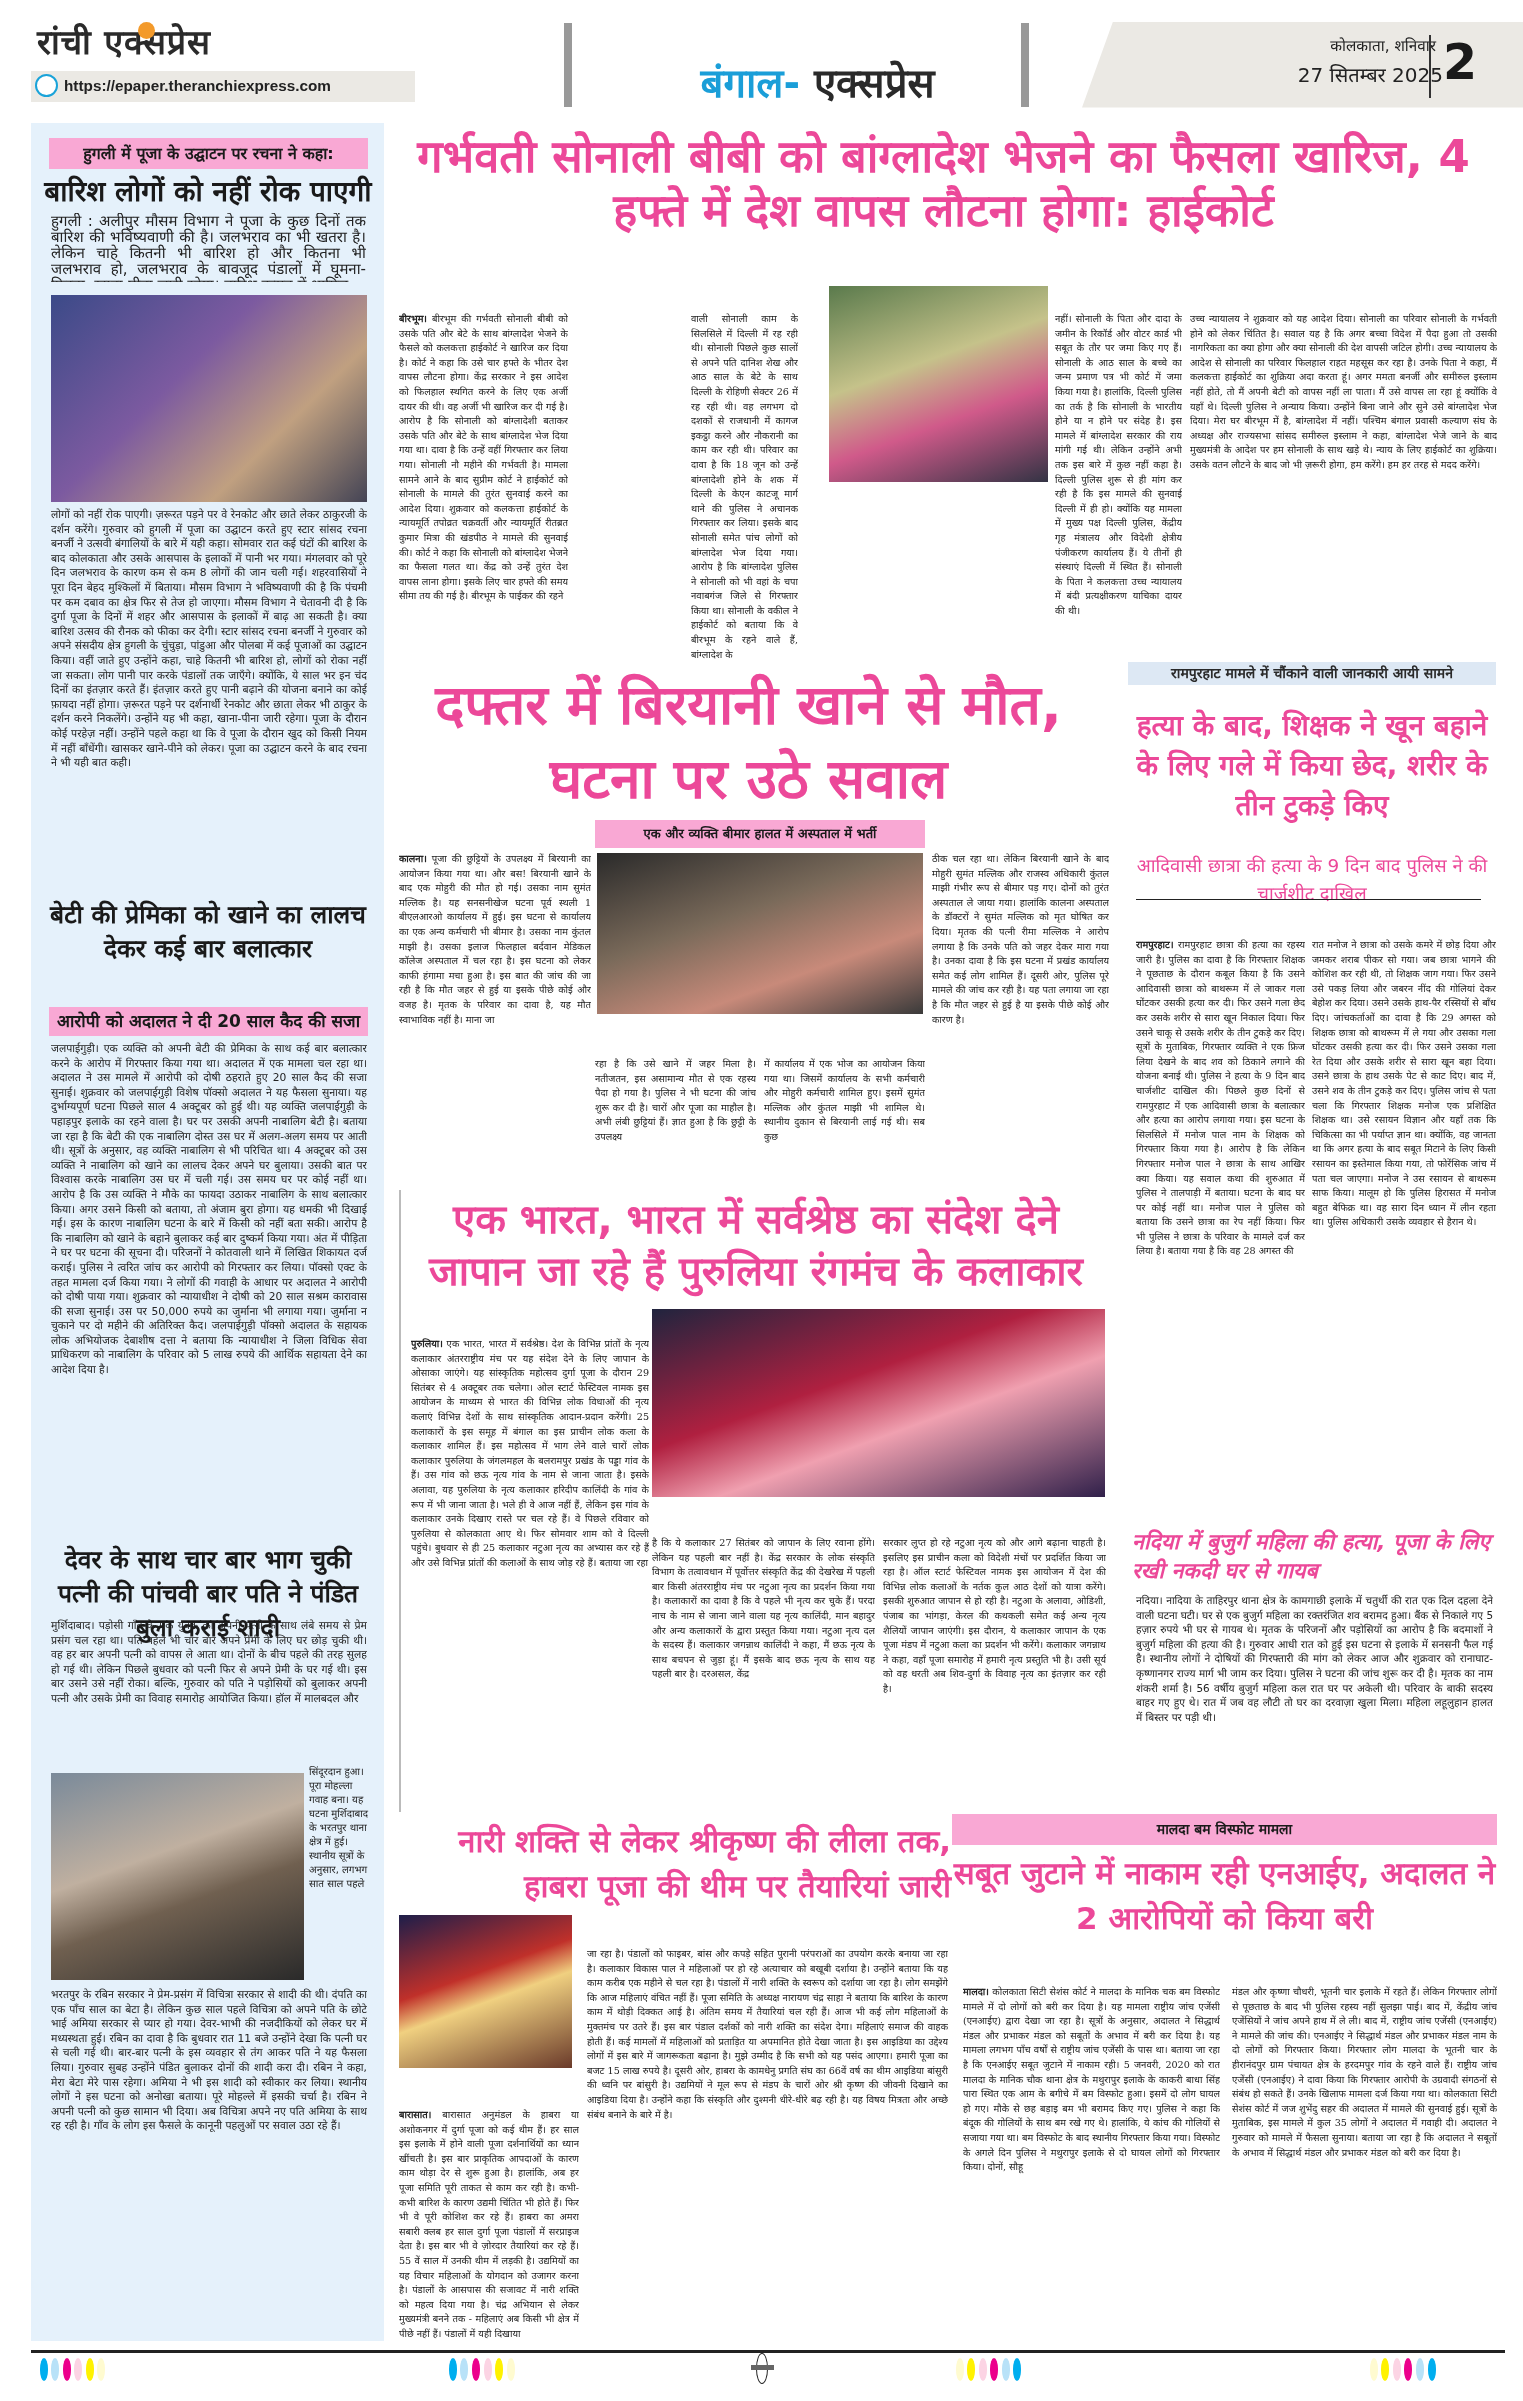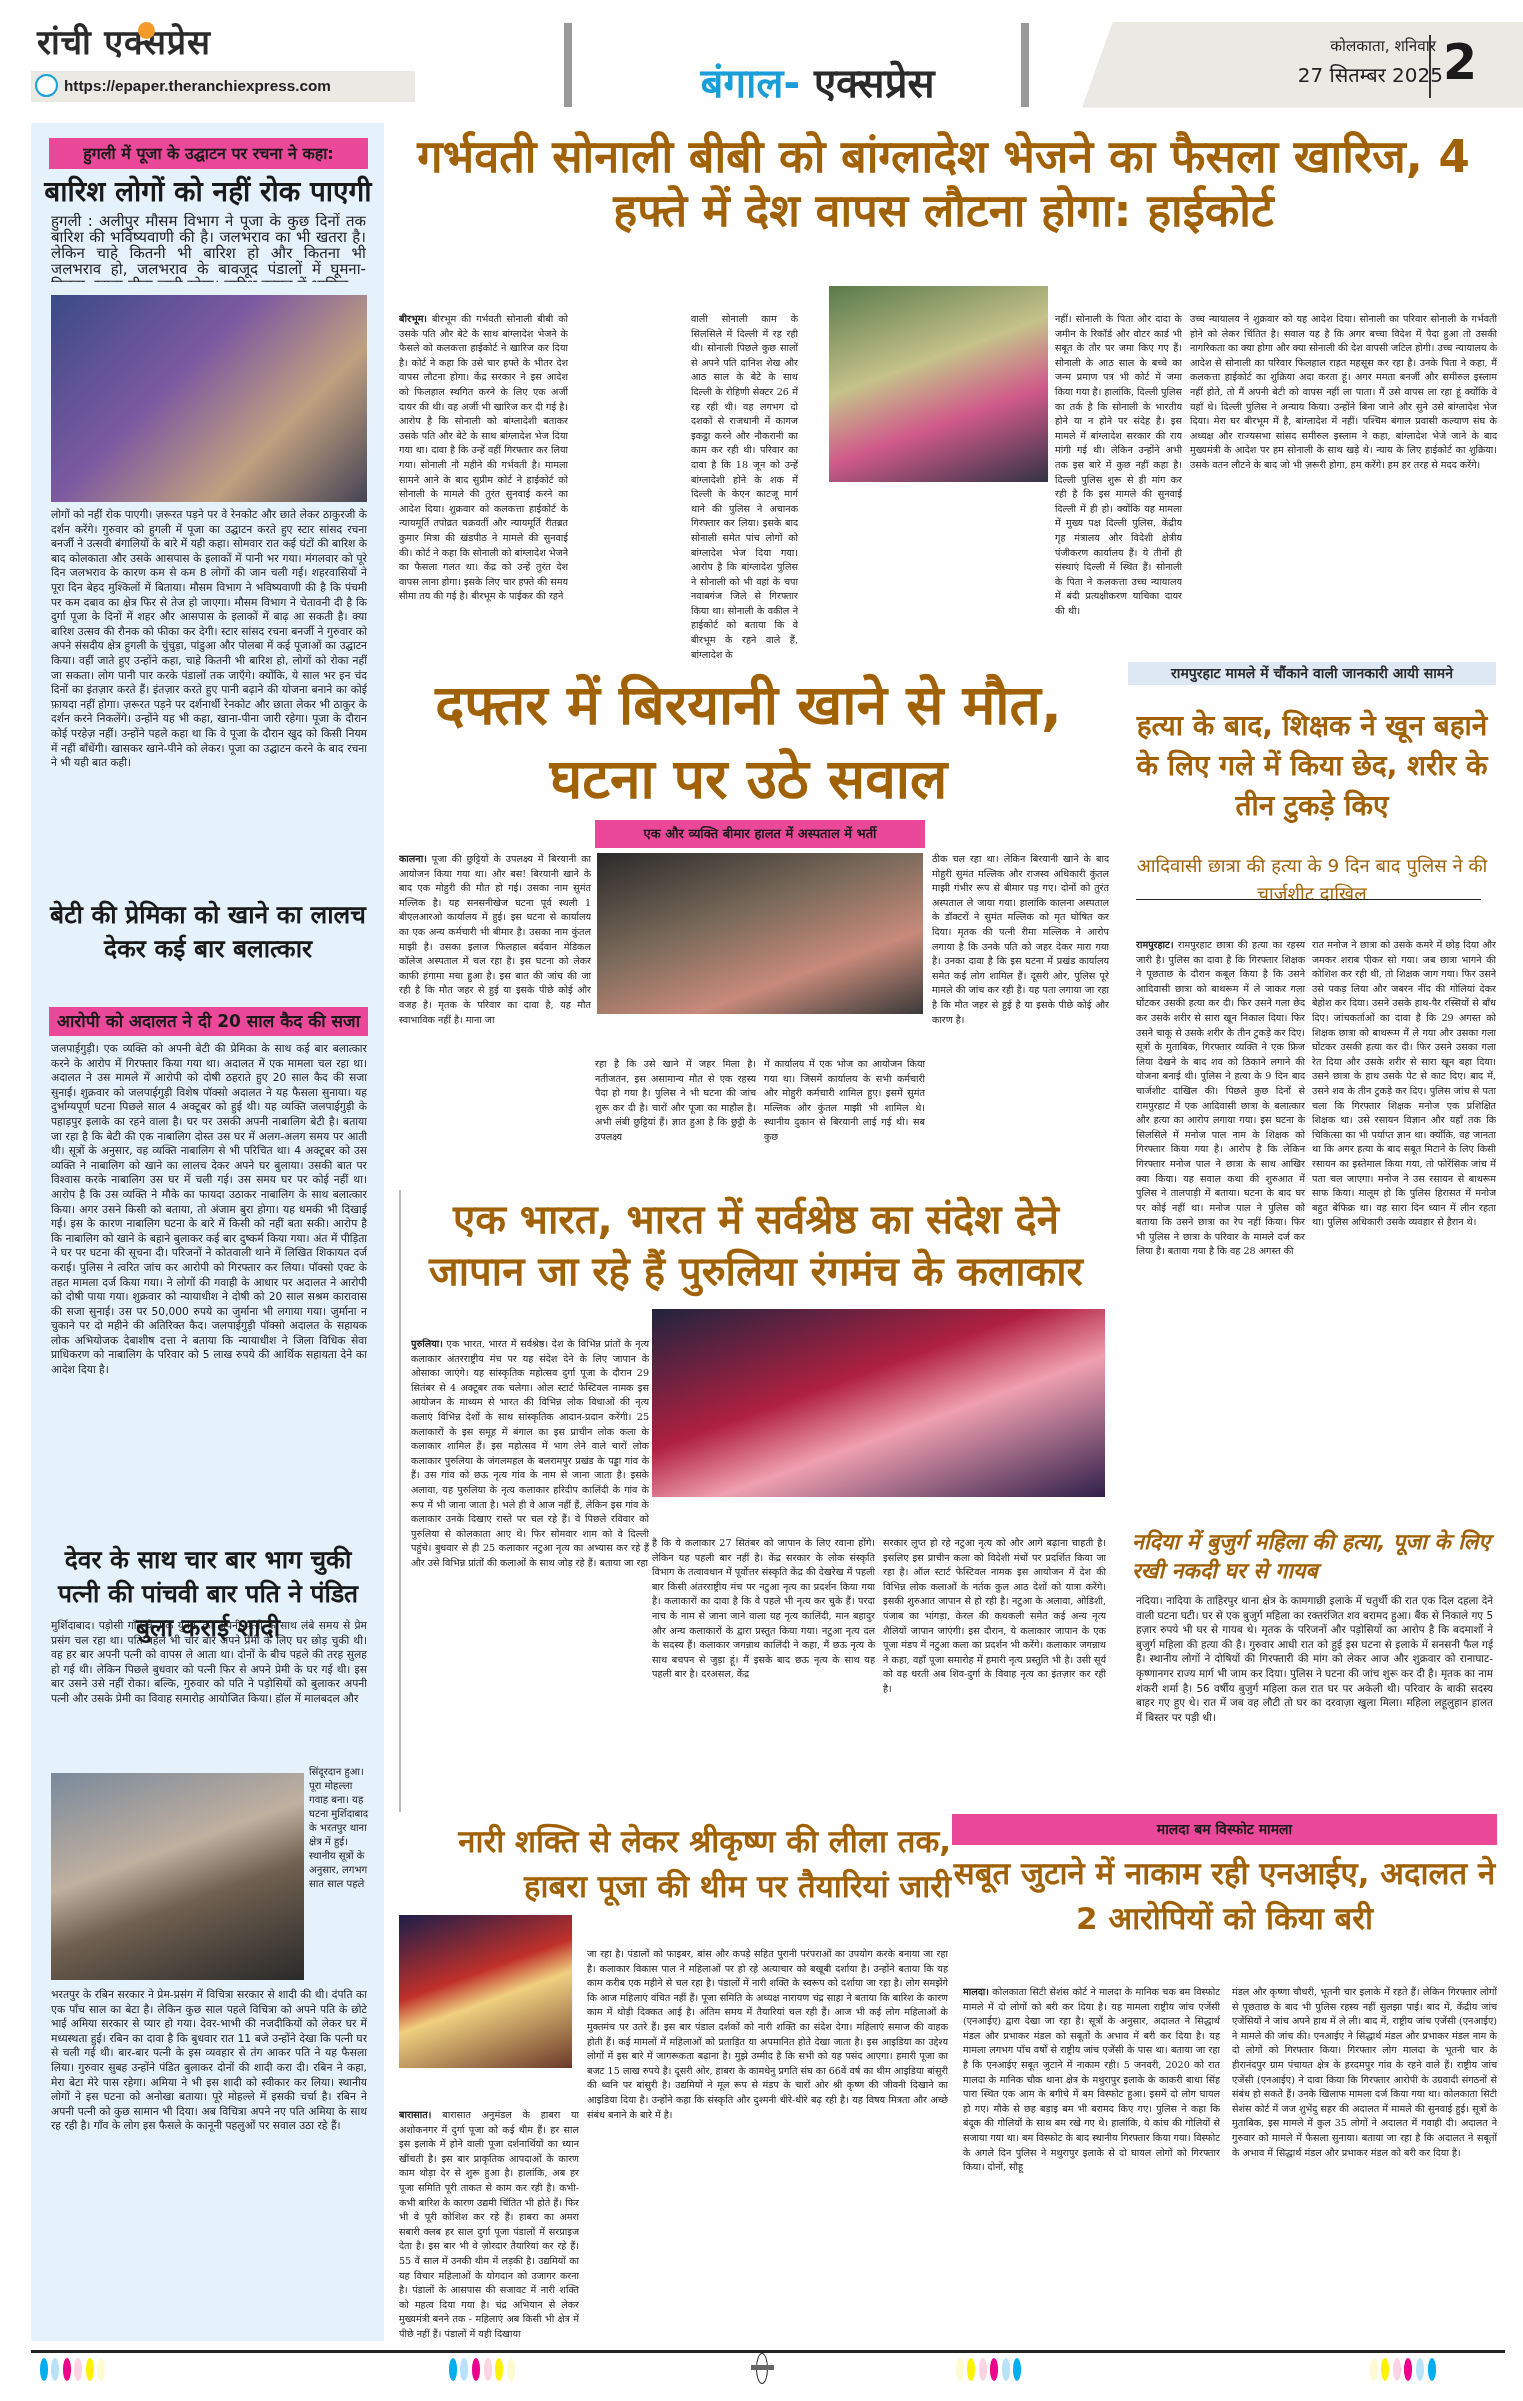--- a/index.html
+++ b/index.html
@@ -19,35 +19,35 @@
   .section-title .blue { color: #1a9ed8; }
   .section-title .dark { color: #2a2a2a; }
   .date-panel { left: 1082px; top: 21.5px; width: 441px; height: 86px; background: #ebe9e4; clip-path: polygon(31px 0, 100% 0, 100% 100%, 0 100%); }
   .city-day { left: 1282px; top: 35px; font-size: 15.3px; text-align: right; width: 215px; color: #222; }
   .date { left: 1259px; top: 61px; font-size: 20px; width: 238px; text-align: right; color: #222; padding-right: 54px; }
   .page-sep { left: 1429px; top: 35px; width: 1.5px; height: 63px; background: #333; }
   .page-no { left: 1443px; top: 34px; font-size: 49px; font-weight: bold; color: #1a1a1a; }
 
   
   .sidebar { left: 31px; top: 123px; width: 353px; height: 2218px; background: #e5f1fb; }
-  .kicker-yellow { background: #ec4899; }
+  .kicker-yellow { background: #f9a8d4; }
   .sb-kicker { left: 49px; top: 138px; width: 319px; height: 31px; font-weight: bold; font-size: 16px; text-align: center; line-height: 31px; }
   .sb-head { left: 43px; top: 175px; width: 330px; font-weight: bold; font-size: 28px; text-align: center; line-height: 34px; }
   .sb-body { font-size: 10.7px; line-height: 14.6px; color: #222; text-align: justify; }
   .photo { background: linear-gradient(135deg, #3b4a88, #7c5aa0 40%, #c0a080 70%, #445); }
   .photo2 { background: linear-gradient(160deg, #5a7a4c, #c5c28a 40%, #d05a8a 65%, #334); }
   .photo3 { background: linear-gradient(160deg, #2a2a2a, #7a6a5a 40%, #c88a7a 70%, #3a3a3a); }
   .photo4 { background: linear-gradient(160deg, #20243e, #b02040 40%, #f0a0b0 60%, #30204a); }
   .photo5 { background: linear-gradient(160deg, #1d1e4a, #c0302a 40%, #f0d080 55%, #6a3a2a); }
   .photo8 { background: linear-gradient(160deg, #7a8a9a, #c0b0a0 40%, #706050 60%, #2a2a2a); }
   .sb-head2 { font-weight: bold; font-size: 24.6px; text-align: center; line-height: 34px; }
   .sb-kicker2 { font-weight: bold; font-size: 17px; text-align: center; line-height: 29px; }
 
   
-  .head-xl { font-weight: bold; text-align: center; color: #a16207; }
+  .head-xl { font-weight: bold; text-align: center; color: #ec4899; }
   .body-col { font-family: "DejaVu Serif", serif; font-size: 9.6px; line-height: 14.6px; text-align: justify; color: #222; margin-top: 32px; }
   .body-col b { font-family: "DejaVu Sans", sans-serif; }
   .rule { background: #bbb; }
   .blue-kicker { background: #dde8f4; font-weight: bold; font-size: 14px; text-align: center; line-height: 23px; color: #2a2a2a; }
 
   
   .footer-rule { left: 31px; top: 2350px; width: 1474px; height: 3.1px; background: #222; }
   .reg-dot { width: 8.4px; height: 23px; border-radius: 50%; top: 2358px; }
   .register-mark { left: 756px; top: 2353px; width: 12.3px; height: 31px; border: 1.5px solid #222; border-radius: 50%; }
   .register-bar { left: 751px; top: 2365px; width: 23px; height: 4.6px; background: #666; }

